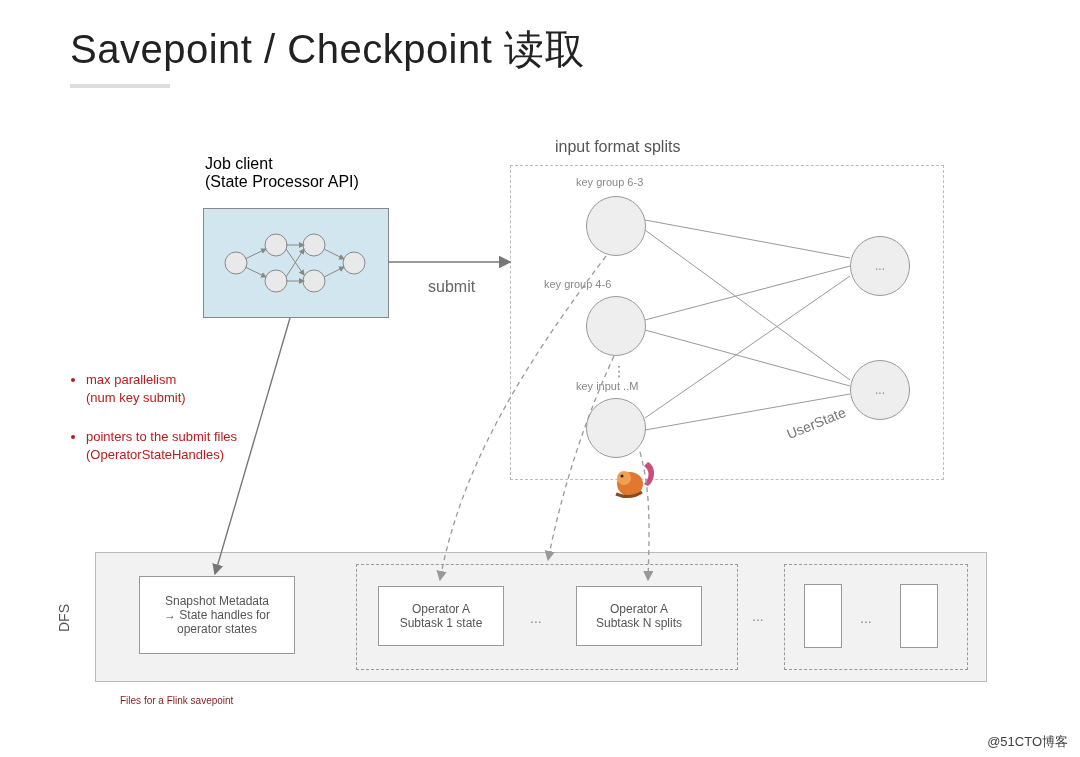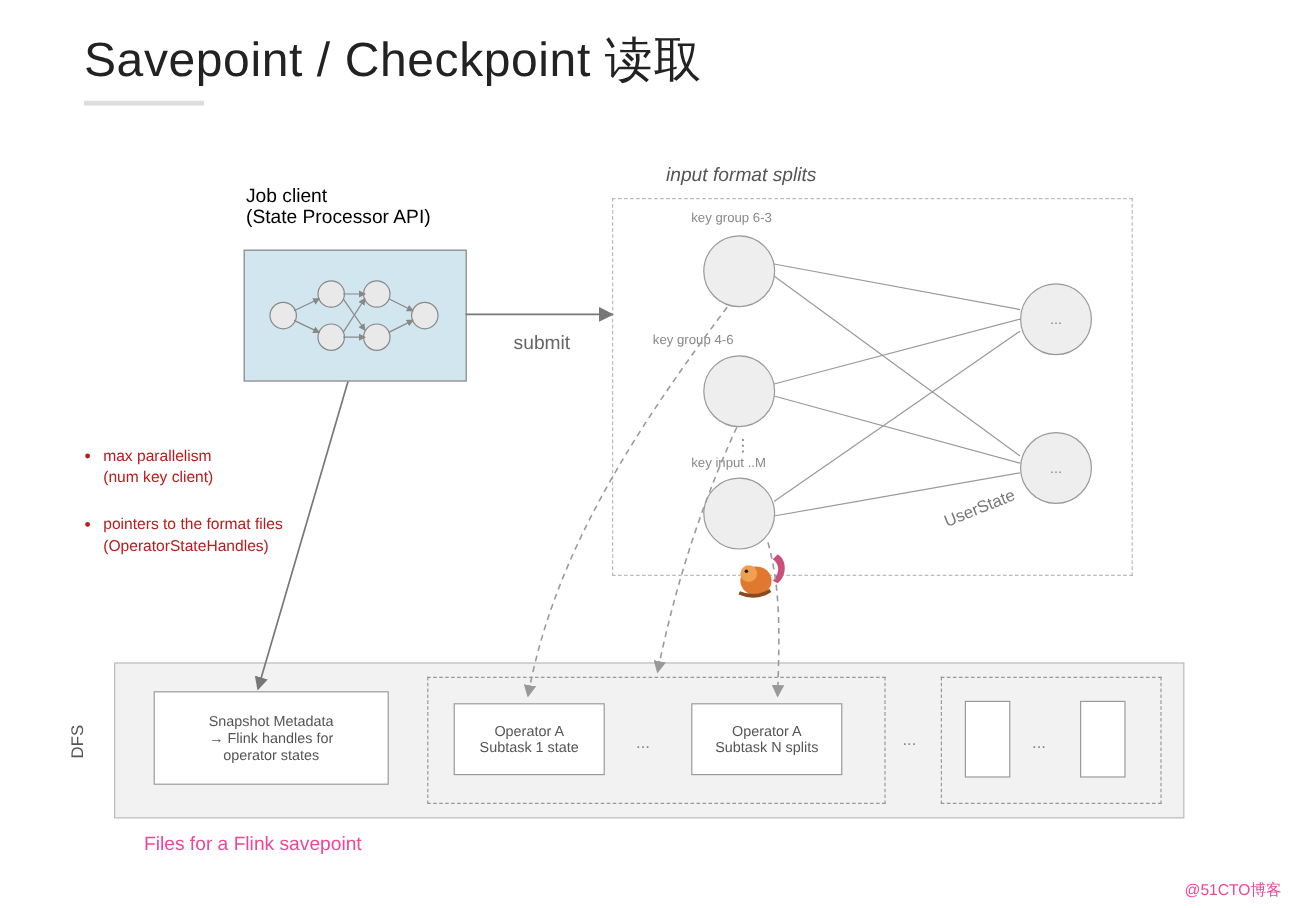--- a/index.html
+++ b/index.html
@@ -2,35 +2,35 @@
 <html><head>
 <meta charset="utf-8">
 <style>
   html,body{margin:0;padding:0;width:1080px;height:757px;font-family:Arial,Helvetica,sans-serif;background:#fff;color:#333;position:relative}
   .page{position:relative;width:1080px;height:757px;overflow:hidden}
   .title{position:absolute;left:70px;top:22px;font-size:40px;font-weight:400;letter-spacing:.5px;color:#222}
   .rule{position:absolute;left:70px;top:84px;width:100px;height:4px;background:#ddd}
   .jc-label{position:absolute;left:205px;top:155px;font-size:16px;color:#000000}
   .jc-box{position:absolute;left:203px;top:208px;width:184px;height:108px;background:#d2e6ef;border:1px solid #888}
   .submit-label{position:absolute;left:428px;top:278px;font-size:16px;color:#666}
-  .ifs-label{position:absolute;left:555px;top:138px;font-size:16px;font-style:italic;color:#555}
+  .ifs-label{position:absolute;left:555px;top:138px;font-size:16px;color:#555}
   .ifs-box{position:absolute;left:510px;top:165px;width:432px;height:313px;border:1px dashed #bbb}
   .kg{position:absolute;font-size:11px;color:#888}
   .node-circle{position:absolute;border:1px solid #999;border-radius:50%;background:#eee}
   .userstate{position:absolute;left:785px;top:415px;font-size:14px;color:#777;transform:rotate(-22deg)}
   .bullets{position:absolute;left:68px;top:358px;font-size:13px;color:#b91c1c;list-style:disc;padding-left:18px;line-height:1.35}
   .bullets li{margin-bottom:22px}
   .dfs-label{position:absolute;left:50px;top:610px;transform:rotate(-90deg);font-size:14px;color:#555}
   .dfs-box{position:absolute;left:95px;top:552px;width:890px;height:128px;border:1px solid #bbb;background:#f2f2f2}
   .card{position:absolute;background:#fff;border:1px solid #999;font-size:12px;color:#555;text-align:center;display:flex;align-items:center;justify-content:center;padding:4px;box-sizing:border-box}
   .dcard{position:absolute;border:1px dashed #999;background:transparent}
   .dots{position:absolute;font-size:14px;color:#888}
   .vdots{position:absolute;font-size:14px;color:#888;letter-spacing:3px}
-  .files-caption{position:absolute;left:120px;top:695px;font-size:16px;color:#ec4899}
-  .watermark{position:absolute;right:12px;bottom:6px;font-size:13px;color:#ec4899}
+  .files-caption{position:absolute;left:120px;top:695px;font-size:10px;color:#7f1d1d}
+  .watermark{position:absolute;right:12px;bottom:6px;font-size:13px;color:#404040}
   svg.overlay{position:absolute;left:0;top:0;width:1080px;height:757px;pointer-events:none}
   .mascot{position:absolute;left:608px;top:456px;width:50px;height:46px}
 </style>
 </head>
 <body>
 
 <div class="page">
   <div class="title">Savepoint / Checkpoint 读取</div>
   <div class="rule"></div>
 
@@ -88,35 +88,35 @@
     </div>
   <div class="node-circle" style="left:850px;top:360px;width:58px;height:58px;display:flex;align-items:center;justify-content:center;font-size:12px;color:#888">
       <span>...</span>
     </div>
 
   <div class="userstate">UserState</div>
 
   <ul class="bullets">
     <li>
       <span>max parallelism</span><br>
-      <span>(num key client)</span>
+      <span>(num key submit)</span>
     </li>
     <li>
-      <span>pointers to the format files</span><br>
+      <span>pointers to the submit files</span><br>
       <span>(OperatorStateHandles)</span>
     </li>
   </ul>
 
   <div class="dfs-label">DFS</div>
   <div class="dfs-box"></div>
 
-  <div class="card" style="left:128px;top:576px;width:196px;height:78px">
+  <div class="card" style="left:139px;top:576px;width:156px;height:78px">
     <div>
       <span>Snapshot Metadata</span><br>
-      <span>→ Flink handles for</span><br>
+      <span>→ State handles for</span><br>
       <span>operator states</span>
     </div>
   </div>
 
   <div class="dcard" style="left:356px;top:564px;width:380px;height:104px"></div>
   <div class="card" style="left:378px;top:586px;width:126px;height:60px">
     <div><span>Operator A</span><br><span>Subtask 1 state</span></div>
   </div>
   <div class="dots" style="left:530px;top:610px">...</div>
   <div class="card" style="left:576px;top:586px;width:126px;height:60px">

